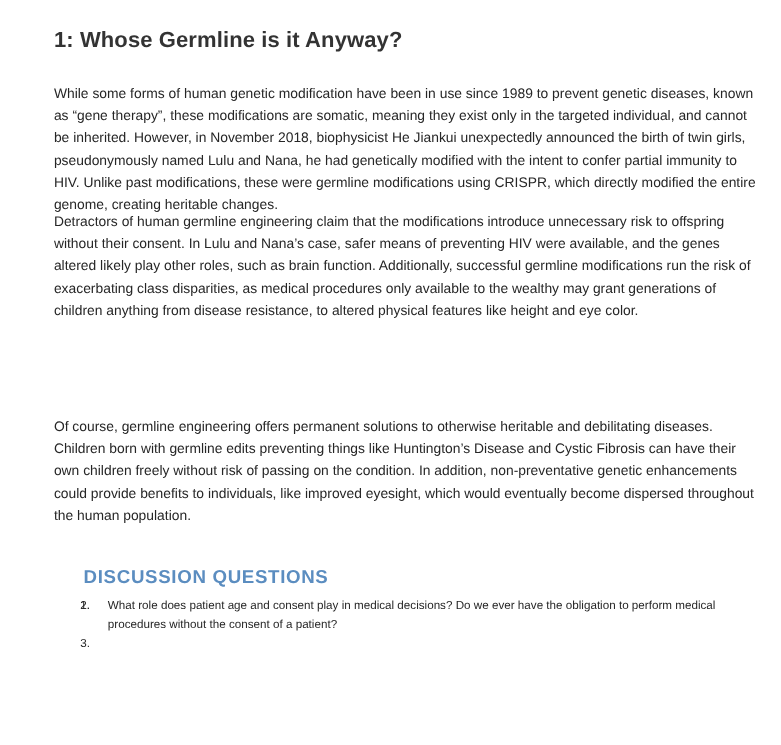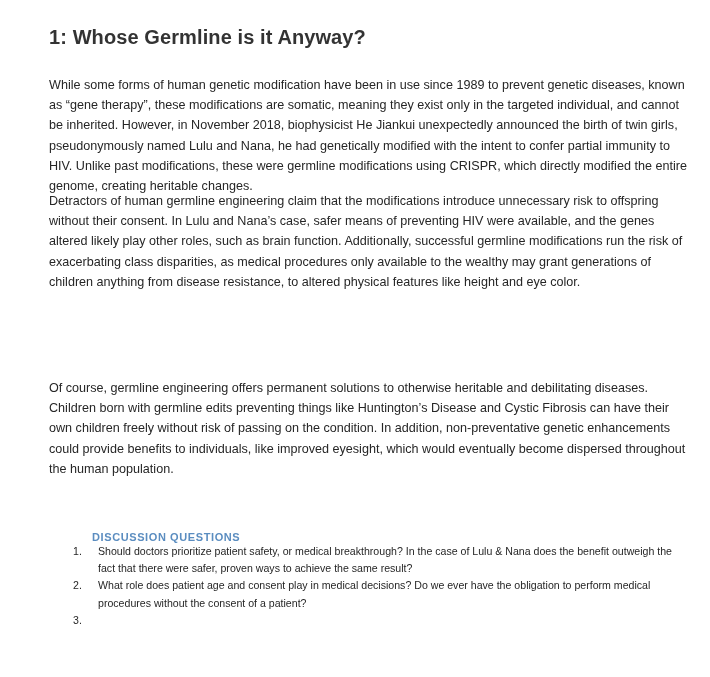--- a/index.html
+++ b/index.html
@@ -41,22 +41,22 @@
       line-height: 20.2px;
       color: #262626;
     }
     .p1 { top: 75px; }
     .p2 { top: 191px; }
     .p3 { top: 356px; margin-top: 22px; }
     .disc-title {
       position: absolute;
       top: 515px;
       left: 0;
-      margin: 16px;
-      font-size: 11px;
+      margin: 0;
+      font-size: 17px;
       font-weight: bold;
       letter-spacing: 0.6px;
       color: #5b8dc0;
       white-space: nowrap;
       padding-left: 27px;
     }
     .questions {
       position: absolute;
       top: 543px;
       left: 24px;
@@ -86,21 +86,20 @@
 
   <p class="para p1">While some forms of human genetic modification have been in use since 1989 to prevent genetic diseases, known as “gene therapy”, these modifications are somatic, meaning they exist only in the targeted individual, and cannot be inherited. However, in November 2018, biophysicist He Jiankui unexpectedly announced the birth of twin girls, pseudonymously named Lulu and Nana, he had genetically modified with the intent to confer partial immunity to HIV. Unlike past modifications, these  were germline modifications using CRISPR, which directly modified the entire genome, creating heritable changes.</p>
   <p class="para p2">Detractors of human germline engineering claim that the modifications introduce unnecessary risk to offspring without their consent. In Lulu and Nana’s case, safer means of preventing HIV were available, and the genes altered likely play other roles, such as brain function. Additionally, successful germline modifications run the risk of exacerbating class disparities, as medical procedures only available to the wealthy may grant generations of children anything from disease resistance, to altered physical features like height and eye color.</p>
   <p class="para p3">Of course, germline engineering offers permanent solutions to otherwise heritable and debilitating diseases. Children born with germline edits preventing things like Huntington’s Disease and Cystic Fibrosis can have their own children freely without risk of passing on the condition. In addition, non-preventative genetic enhancements could provide benefits to individuals, like improved eyesight, which would eventually become dispersed throughout the human population.</p>
 
   <h2 class="disc-title">DISCUSSION QUESTIONS</h2>
 
   <ol class="questions">
     <li class="q">
       <span class="q-num">1.</span>
-      <span>Should doctors prioritize patient safety, or medical breakthrough? In the case of Lulu &amp; Nana does the benefit outweigh the fact that there were safer, proven ways to achieve the same result?</span>
     </li>
     <li class="q">
       <span class="q-num">2.</span>
       <span>What role does patient age and consent play in medical decisions? Do we ever have the obligation to perform medical procedures without the consent of a patient?</span>
     </li>
     <li class="q">
       <span class="q-num">3.</span>
     </li>
   </ol>
 </div>

